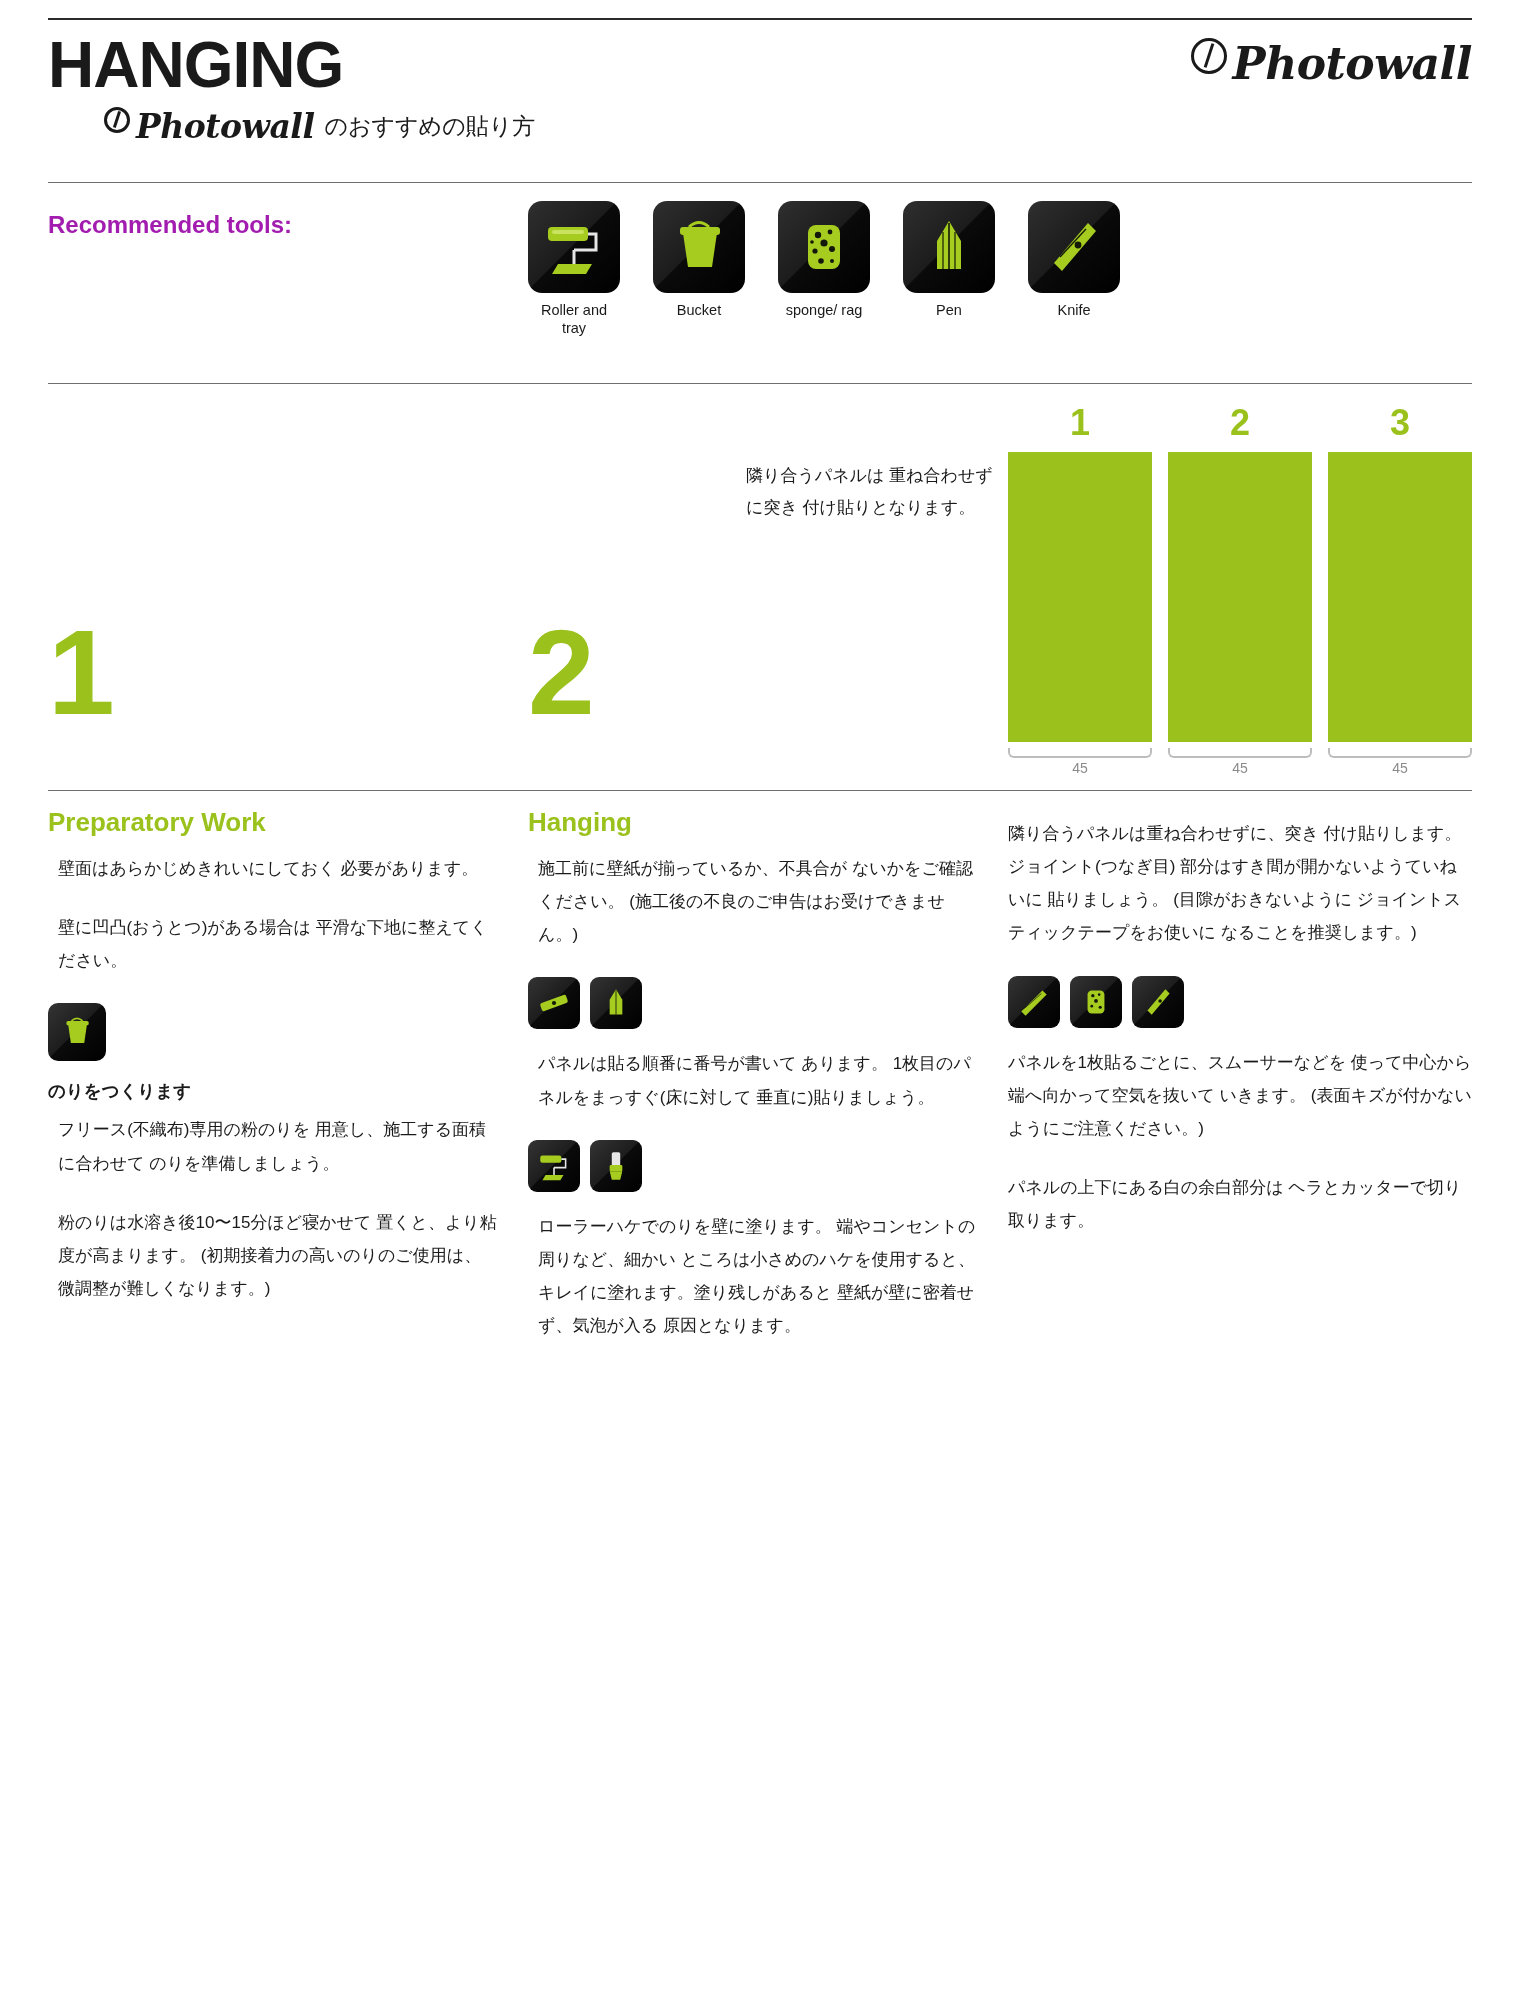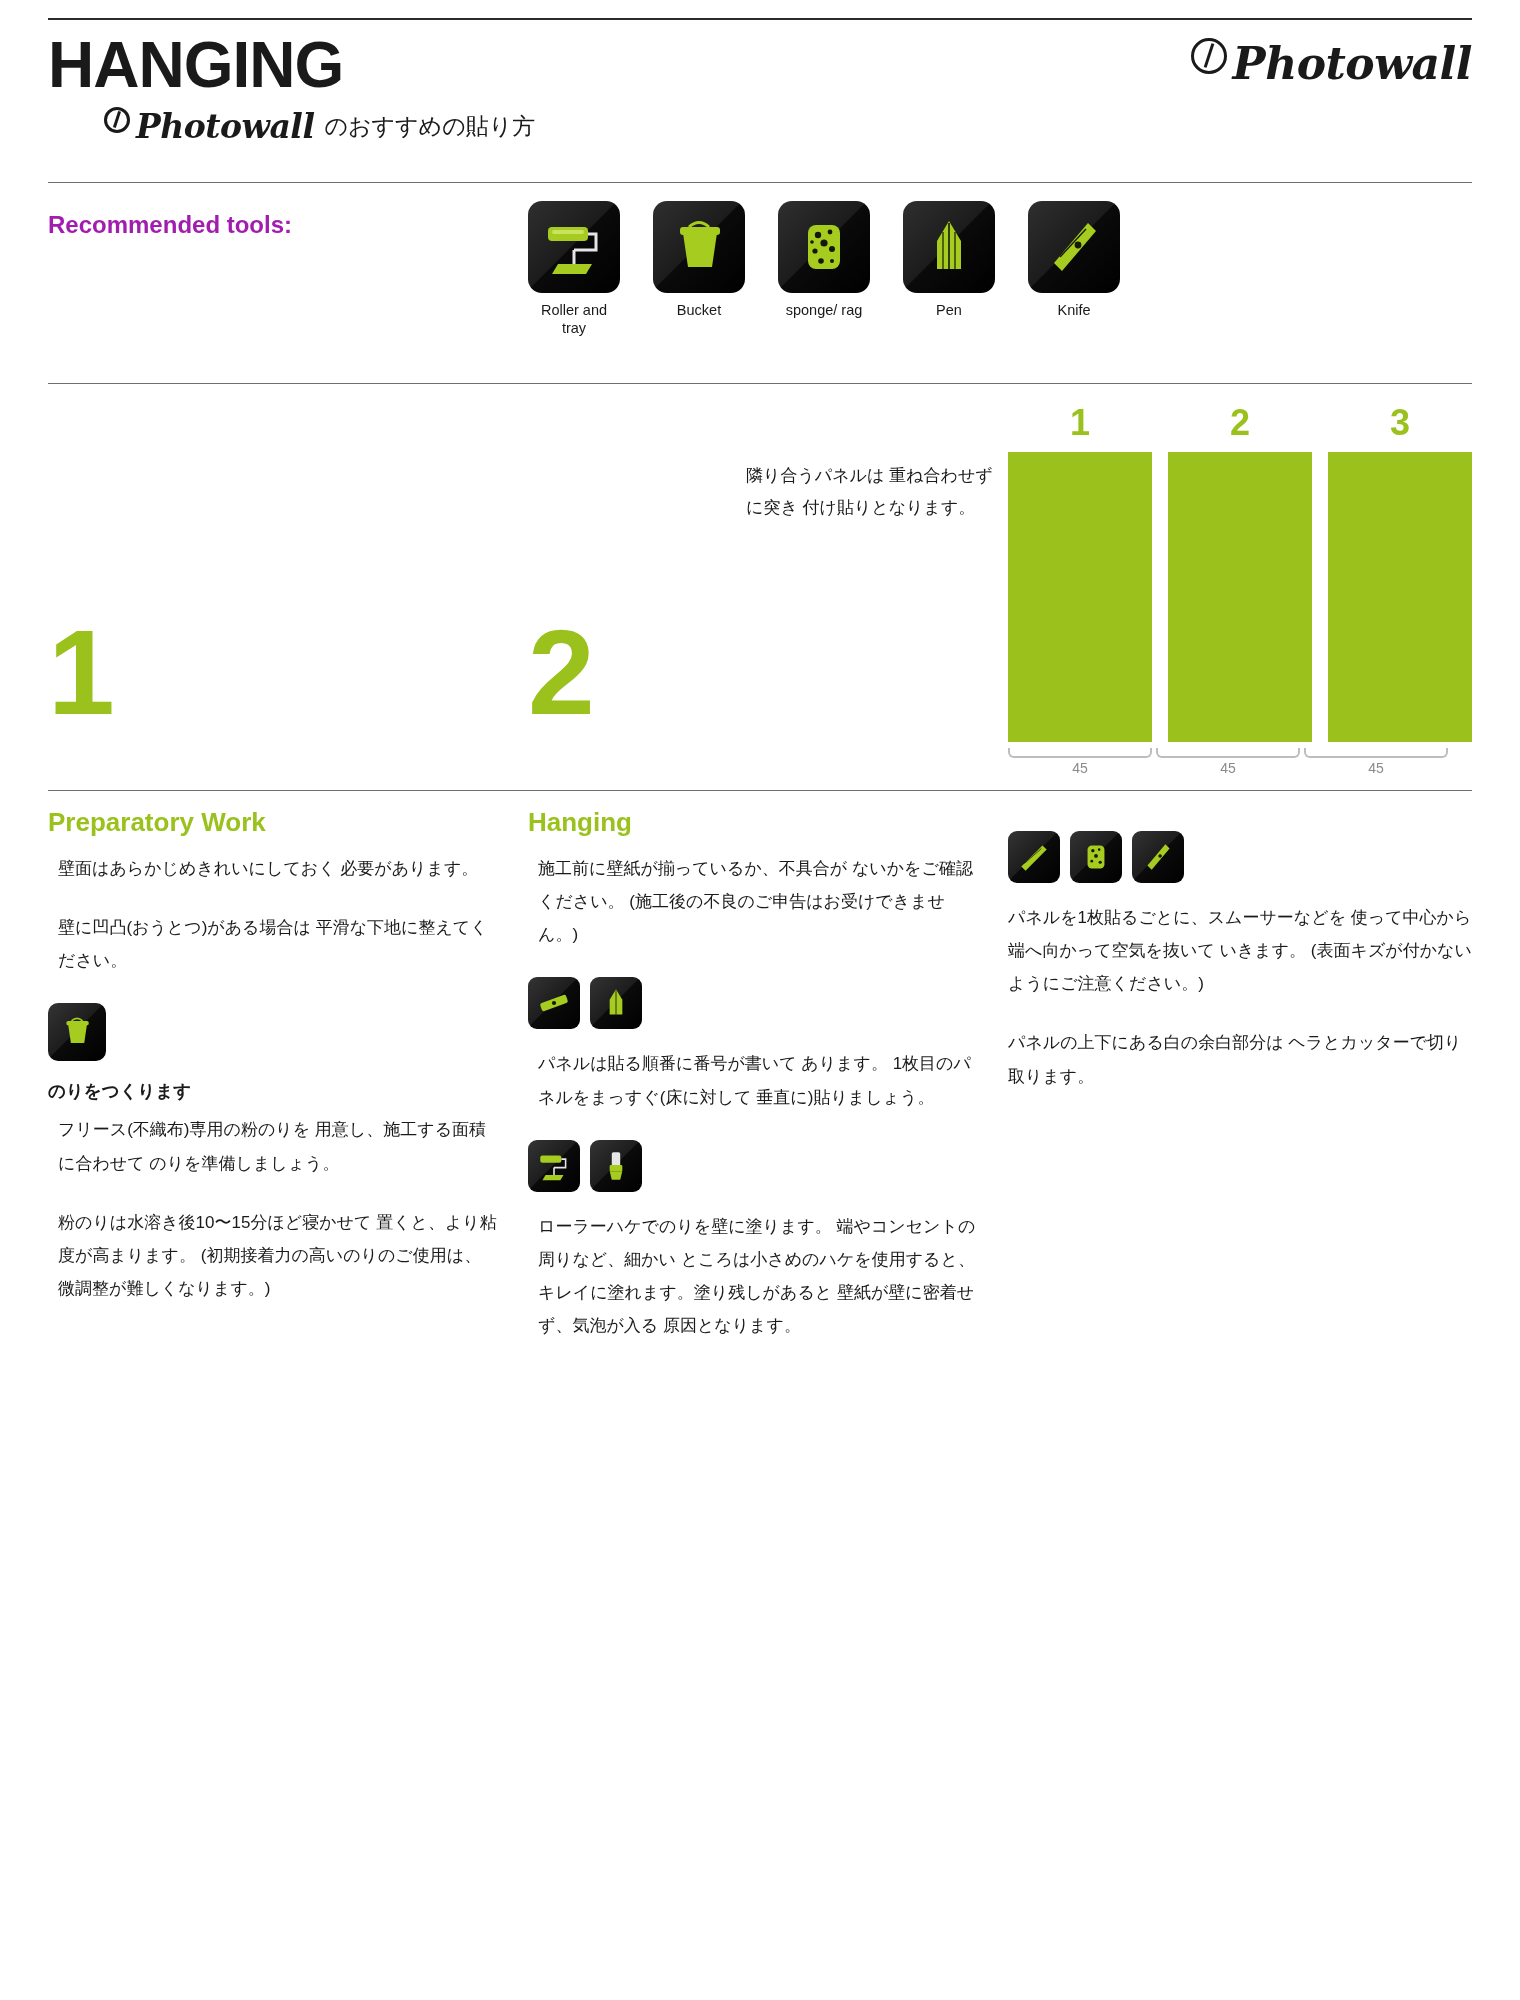--- a/index.html
+++ b/index.html
@@ -102,21 +102,21 @@
 
   
   .diagram { position:relative; width:464px; margin-left:0; }
   .panel-nums { display:flex; gap:16px; margin-bottom:8px; }
   .panel-num {
     width:144px; text-align:center;
     color:#9ac11c; font-weight:bold; font-size:36px;
   }
   .panels { display:flex; gap:16px; }
   .panel { width:144px; height:290px; background:#9ac11c; }
-  .braces { display:flex; gap:4px; margin-top:4px; }
+  .braces { display:flex; gap:16px; margin-top:4px; }
   .brace { width:144px; text-align:center; position:relative; height:34px; }
   .brace .line {
     position:absolute; left:0; right:0; top:2px; height:10px;
     border:2px solid #bdbdbd; border-top:none; border-radius:0 0 6px 6px;
   }
   .brace .val {
     position:absolute; left:0; right:0; top:14px;
     font-size:14px; color:#8a8a8a;
   }
 
@@ -363,20 +363,21 @@
             <path d="M24 46 h24 l-4 16 h-16 z" fill="#a6cc1f"></path>
           </svg>
         </div>
       </div>
 
       <p class="para indent">ローラーハケでのりを壁に塗ります。 端やコンセントの周りなど、細かい ところは小さめのハケを使用すると、 キレイに塗れます。塗り残しがあると 壁紙が壁に密着せず、気泡が入る 原因となります。</p>
     </div>
 
     <div class="bcol b3">
       <div class="spacer-10"></div>
+      <p class="para">隣り合うパネルは重ね合わせずに、突き 付け貼りします。ジョイント(つなぎ目) 部分はすき間が開かないようていねいに 貼りましょう。 (目隙がおきないように ジョイントスティックテープをお使いに なることを推奨します。)</p>
 
       <div class="mini-icons">
         <div class="mini">
           <svg width="38" height="38" viewBox="0 0 72 72">
             <path d="M12 54 L52 14 l8 8 L20 62 z" fill="#a6cc1f"></path>
             <path d="M18 48 L50 20" stroke="#141a06" stroke-width="1.4"></path>
           </svg>
         </div>
         <div class="mini">
           <svg width="38" height="38" viewBox="0 0 72 72">

